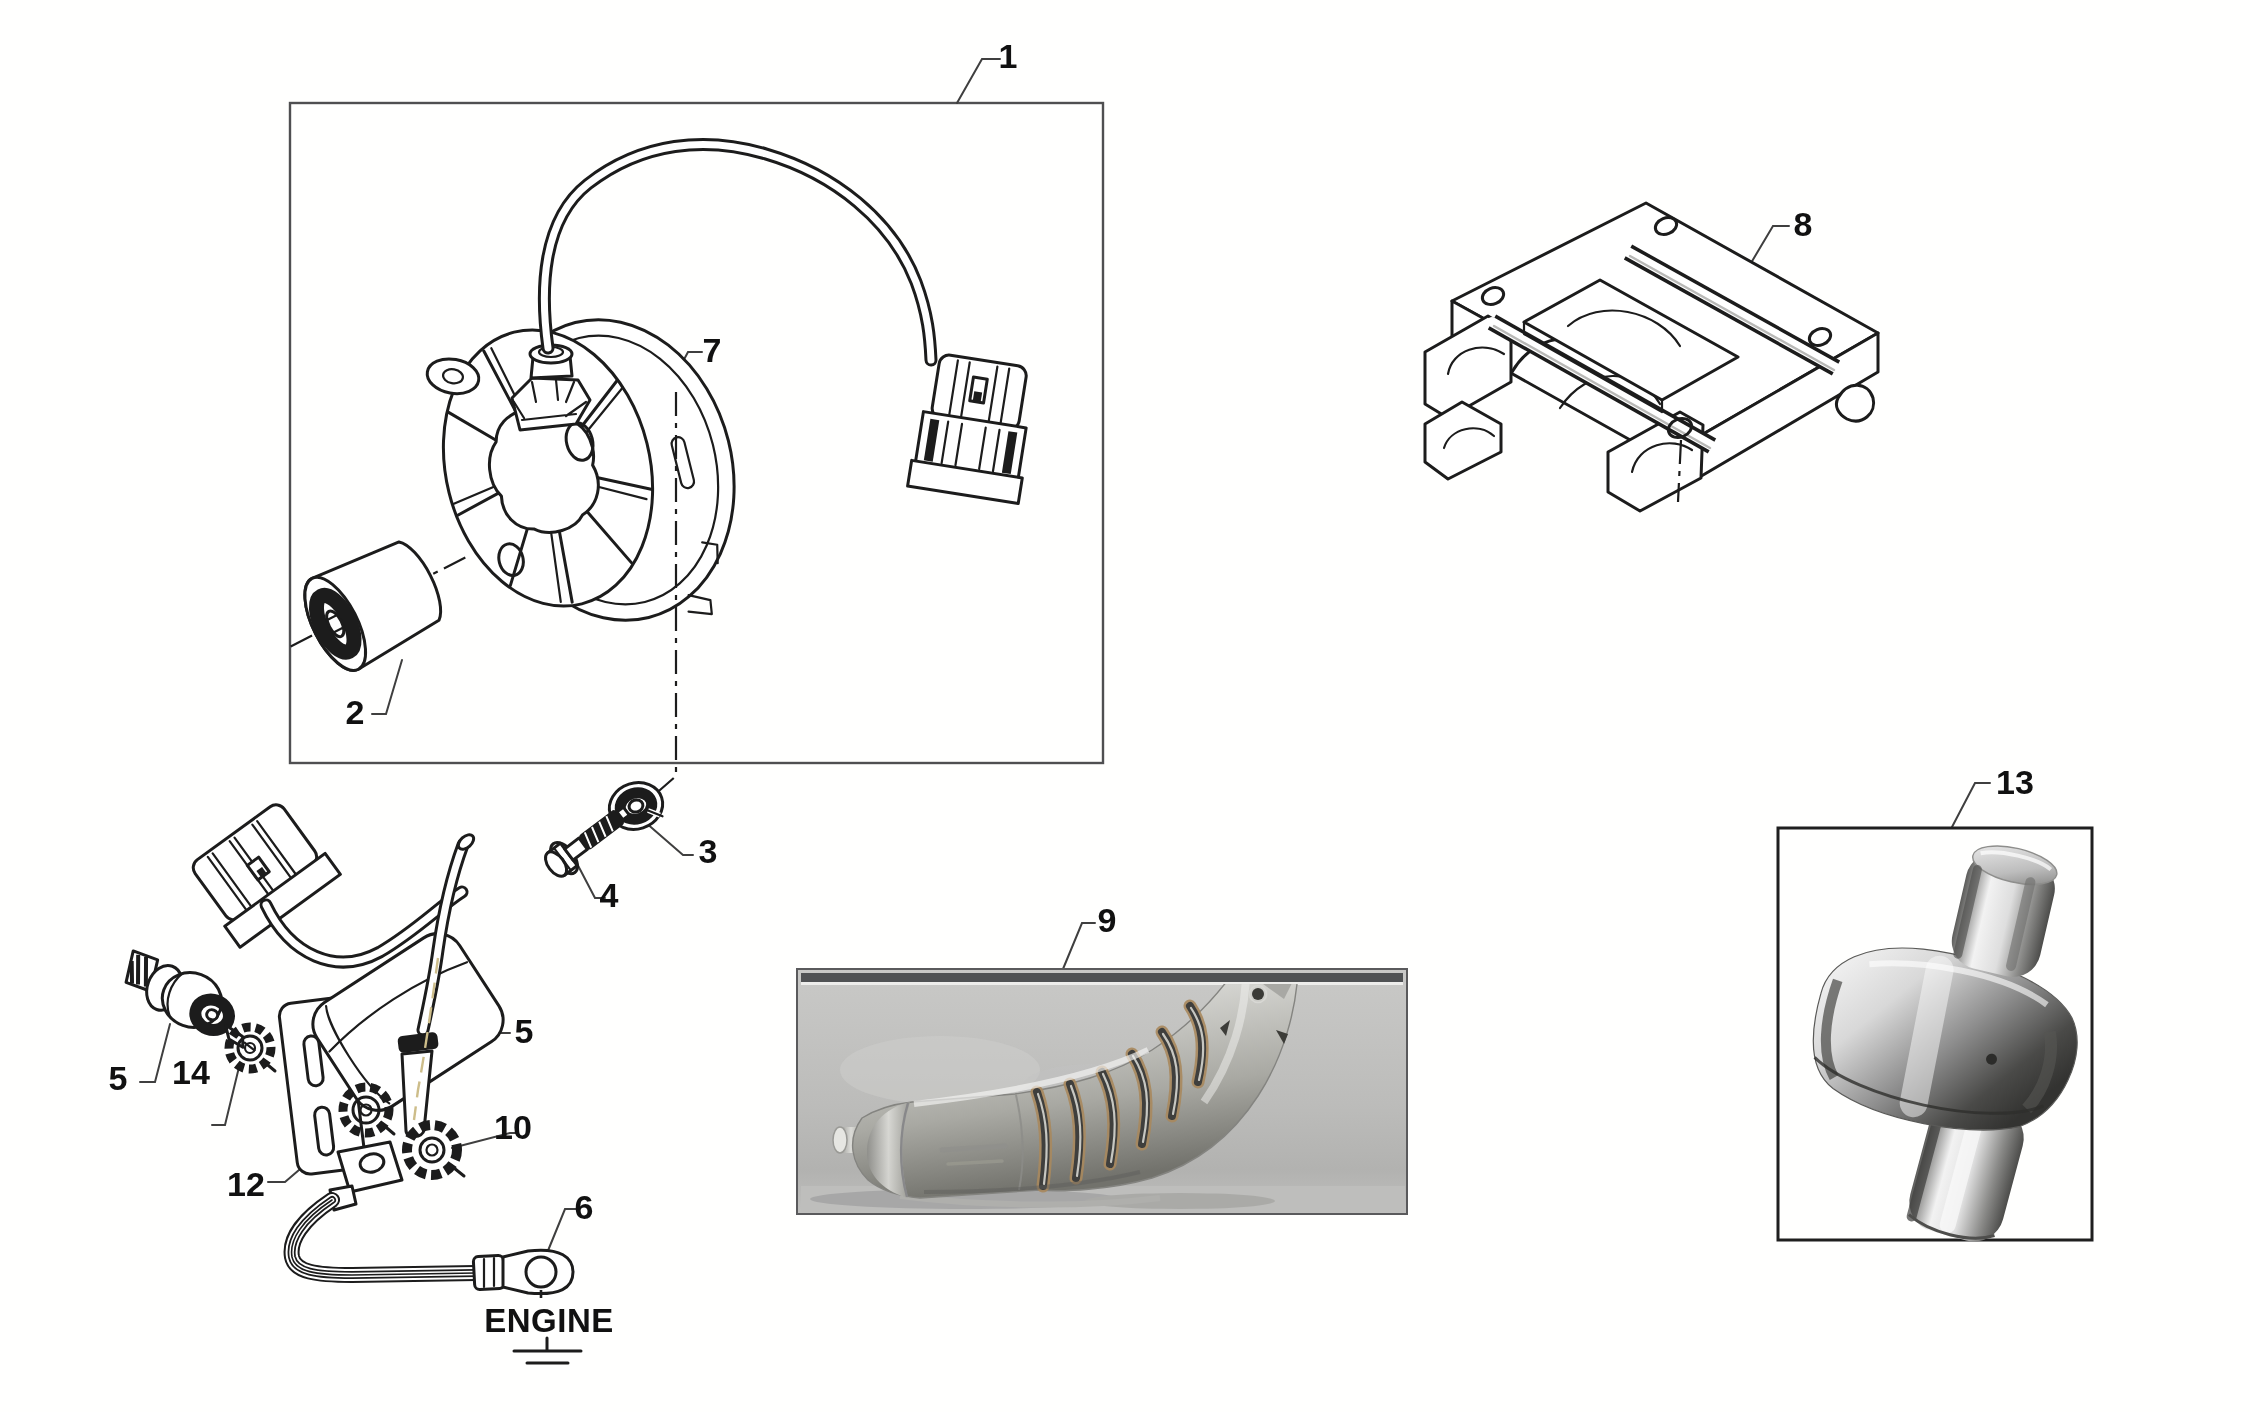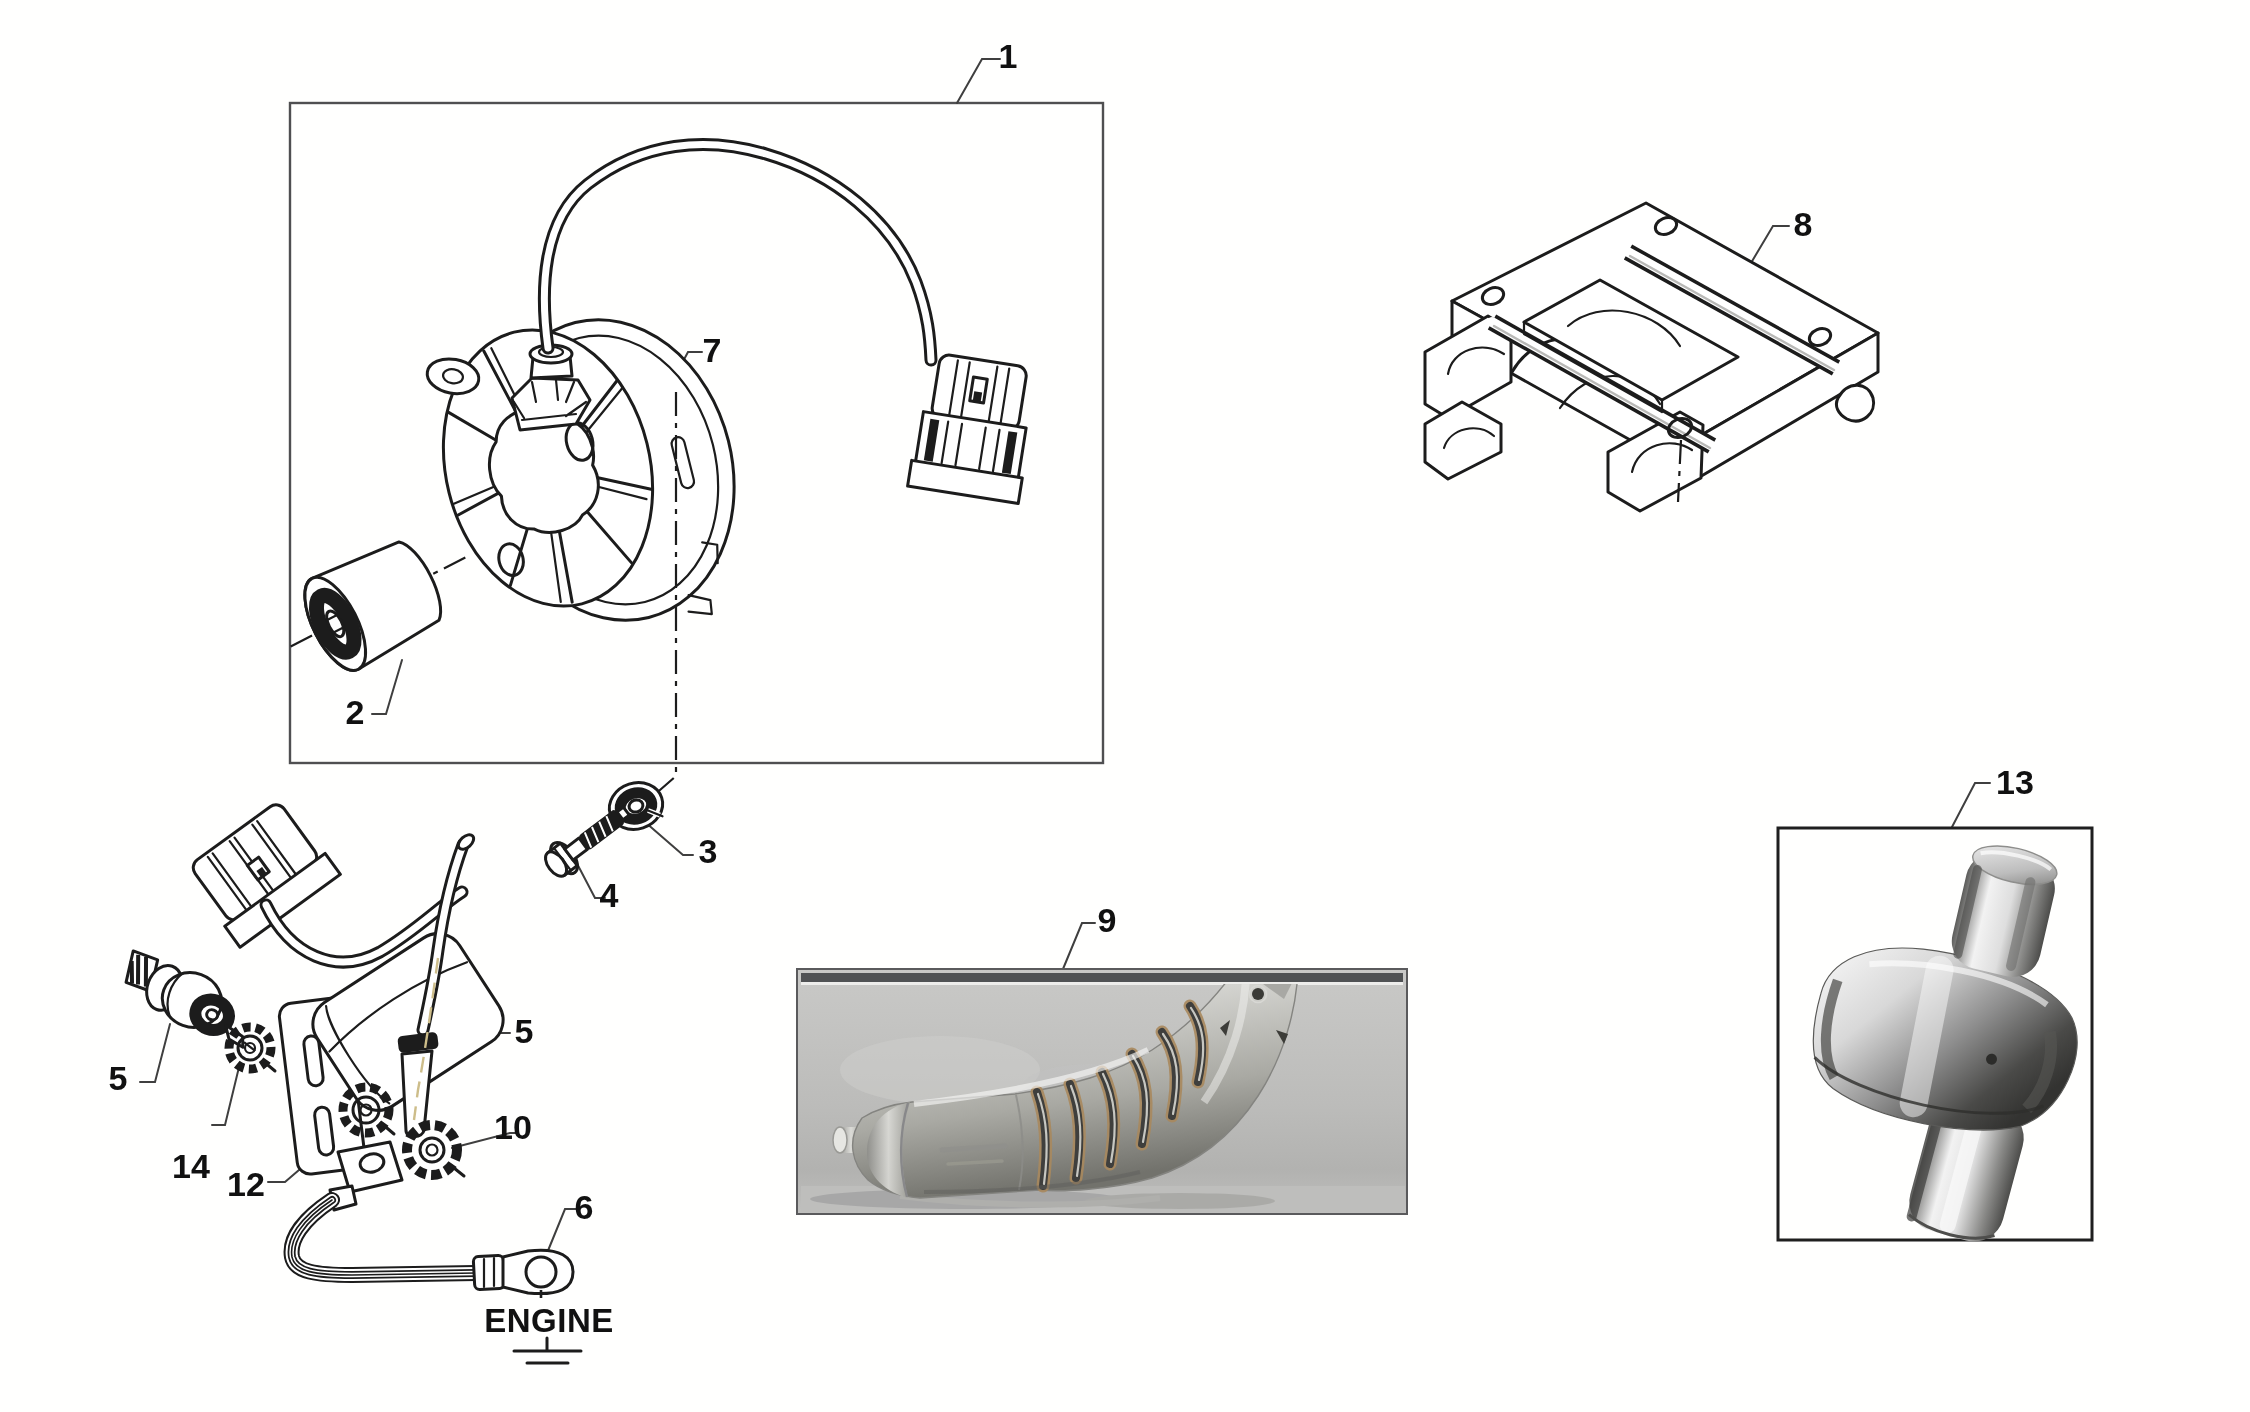--- a/index.html
+++ b/index.html
@@ -425,17 +425,17 @@
 <div class="callout" style="left:609px;top:895px">4</div>
 <div class="callout" style="left:524px;top:1031px">5</div>
 <div class="callout" style="left:584px;top:1207px">6</div>
 <div class="callout" style="left:712px;top:350px">7</div>
 <div class="callout" style="left:1803px;top:224px">8</div>
 <div class="callout" style="left:1107px;top:920px">9</div>
 <div class="callout" style="left:513px;top:1127px">10</div>
 <div class="callout" style="left:118px;top:1078px">5</div>
 <div class="callout" style="left:246px;top:1184px">12</div>
 <div class="callout" style="left:2015px;top:782px">13</div>
-<div class="callout" style="left:191px;top:1166px">14</div>
+<div class="callout" style="left:191px;top:1072px">14</div>
 
 <div class="engine" style="left:549px;top:1321px">ENGINE</div>
 
 </div>
 
 </body></html>

